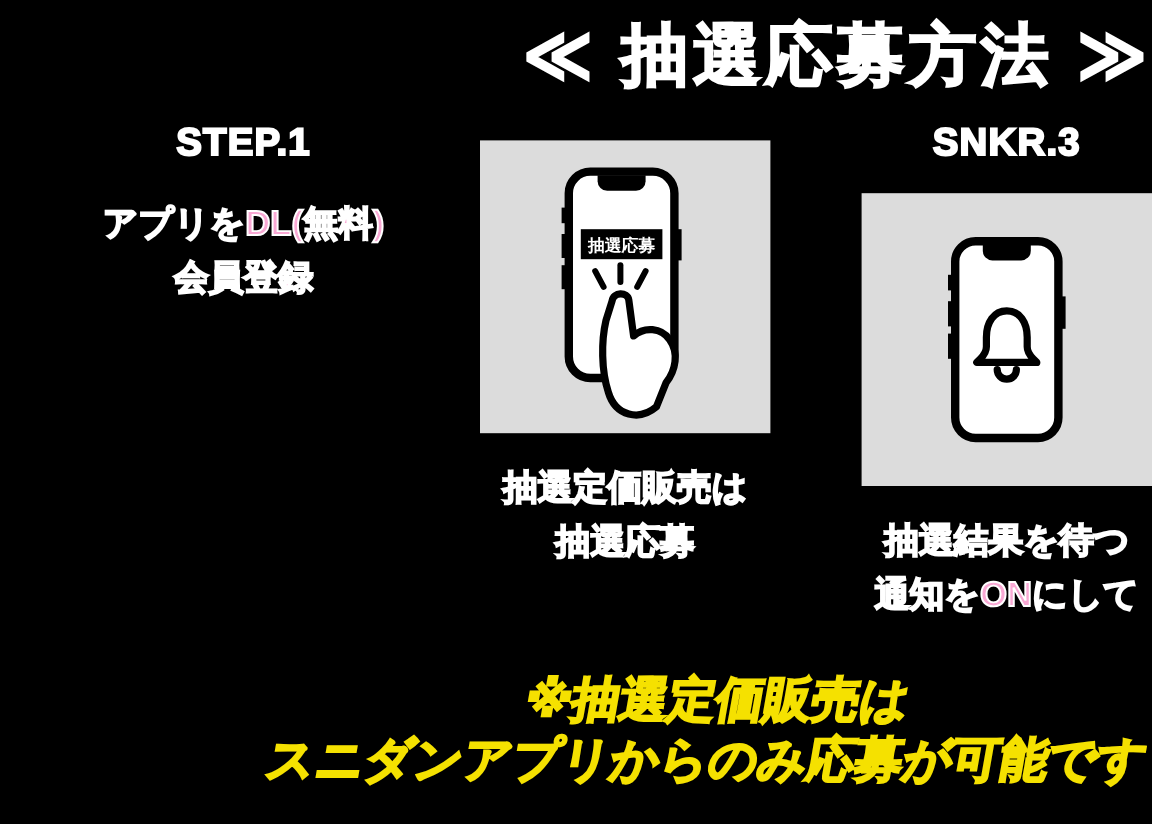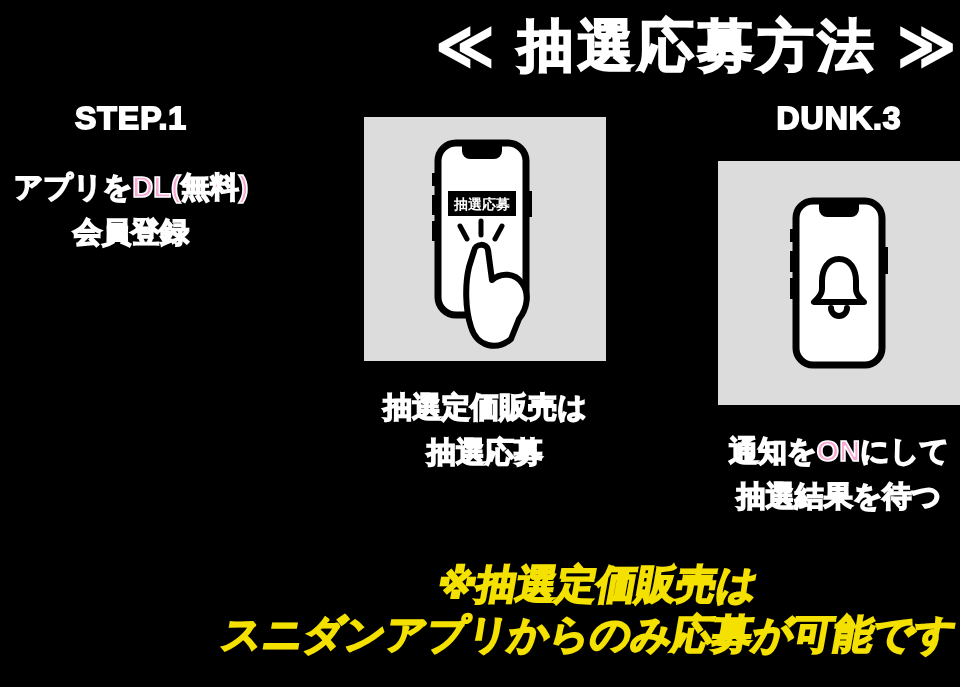--- a/index.html
+++ b/index.html
@@ -21,21 +21,21 @@
     -webkit-text-stroke:2px #ffffff;
     line-height:1.3;
   }
 
   .steps-row {
     display:flex;
     justify-content:center;
     gap:76px;
     margin-top:14px;
   }
-  .step-col { width:242px; display:flex; flex-direction:column; align-items:center;margin-left:36px; }
+  .step-col { width:242px; display:flex; flex-direction:column; align-items:center; }
   .step-label {
     color:#ffffff;
     font-size:32px;
     font-weight:900;
     letter-spacing:1px;
     -webkit-text-stroke:1.8px #ffffff;
     height:44px;
     display:flex; align-items:center;
   }
   .card {
@@ -112,42 +112,42 @@
           <path d="M105 150 L110 134 C111 126 123 126 124 133 L128 163 C137 155 151 156 158 166 C166 177 163 192 155 202 L147 222 C133 234 113 230 107 210 C101 192 101 167 105 150 Z" fill="#ffffff" stroke="#000000" stroke-width="6" stroke-linejoin="round"></path>
         </svg>
       </div>
       <div class="caption">
         <div>抽選定価販売は</div>
         <div>抽選応募</div>
       </div>
     </div>
 
     <div class="step-col">
-      <div class="step-label">DUNK.3</div>
+      <div class="step-label">SNKR.3</div>
       <div class="card">
         <svg width="242" height="244" viewBox="0 0 242 244">
 
           <rect x="78" y="40" width="86" height="164" rx="17" fill="#ffffff" stroke="#000000" stroke-width="7"></rect>
 
           <rect x="72" y="68" width="5" height="13" fill="#000000"></rect>
           <rect x="72" y="90" width="5" height="21" fill="#000000"></rect>
           <rect x="72" y="117" width="5" height="21" fill="#000000"></rect>
           <rect x="165" y="86" width="5" height="27" fill="#000000"></rect>
 
           <path d="M101 43 h40 v5 a8 8 0 0 1 -8 8 h-24 a8 8 0 0 1 -8 -8 z" fill="#000000"></path>
 
           <g>
             <path d="M121 98 c-11 0 -17 10 -17 22 v8 c0 4 -2 7 -5 10 l-3 3 h50 l-3 -3 c-3 -3 -5 -6 -5 -10 v-8 c0 -12 -6 -22 -17 -22 z" fill="none" stroke="#000000" stroke-width="6" stroke-linejoin="round"></path>
             <path d="M113 147 a8 8 0 0 0 16 0" fill="none" stroke="#000000" stroke-width="6" stroke-linecap="round"></path>
           </g>
         </svg>
       </div>
       <div class="caption">
+        <div>抽選結果を待つ</div>
         <div>通知をONにして</div>
-        <div>抽選結果を待つ</div>
       </div>
     </div>
 
   </div>
 
   <div class="footer-note">
     <div>※抽選定価販売は</div>
     <div>スニダンアプリからのみ応募が可能です</div>
   </div>
 

